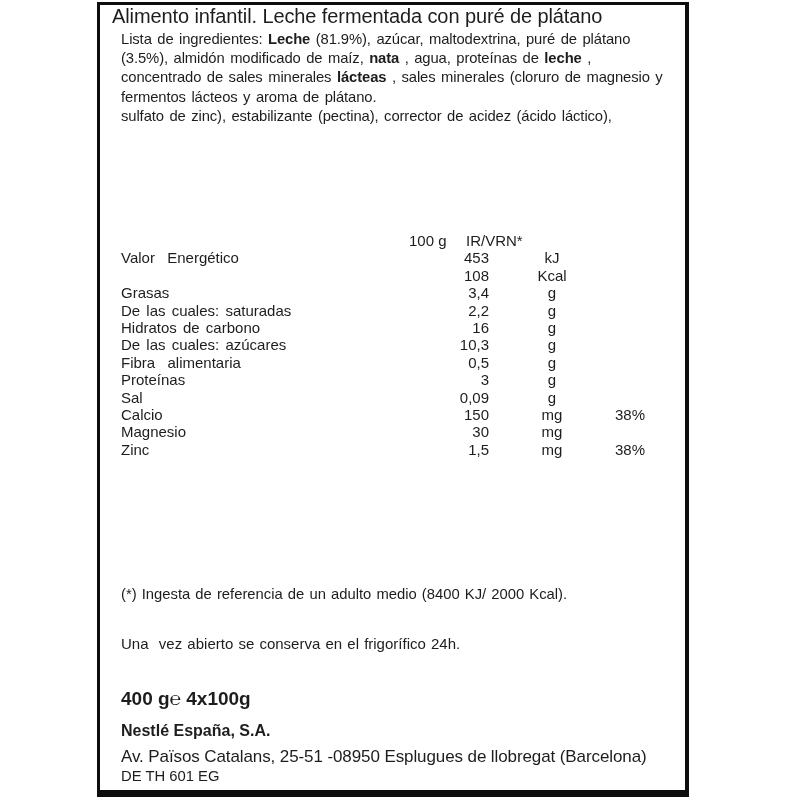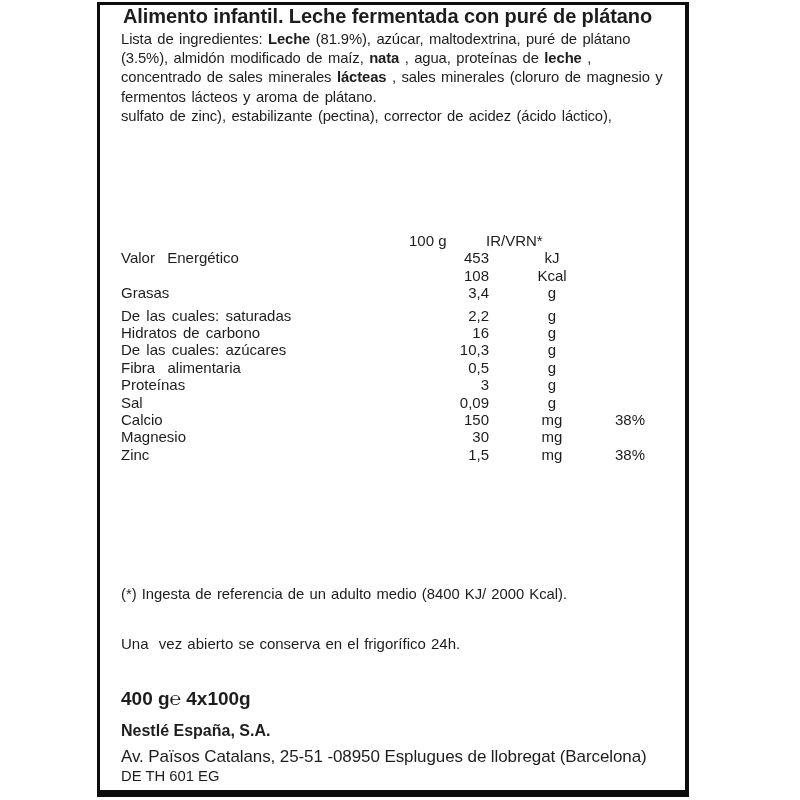--- a/index.html
+++ b/index.html
@@ -19,24 +19,24 @@
     width: 592px;
     height: 795px;
     box-sizing: border-box;
     border: 3px solid #0d0d0d;
     border-right-width: 4px;
     border-bottom-width: 7px;
     background: #ffffff;
   }
   .title {
     position: absolute;
-    left: 23px;
+    left: 12px;
     top: 0px;
     font-size: 20px;
-    font-weight: bold;
+    font-weight: normal;
     white-space: nowrap;
     letter-spacing: -0.1px;
   }
   .ingredients {
     position: absolute;
     left: 21px;
     top: 25px;
     font-size: 14.8px;
     letter-spacing: -0.1px;
     word-spacing: 1.5px;
@@ -54,30 +54,30 @@
     top: 227px;
     width: 540px;
     font-size: 15px;
   }
   .nutri-header {
     position: relative;
     height: 17.4px;
     line-height: 17.4px;
   }
   .nh-amount { position: absolute; left: 288px; white-space: pre; }
-  .nh-ref    { position: absolute; left: 345px; white-space: pre; margin-left: 20px; }
+  .nh-ref    { position: absolute; left: 345px; white-space: pre; }
   .nutri-row {
     display: grid;
     grid-template-columns: 260px 68px 46px auto;
     height: 17.4px;
     line-height: 17.4px;
     gap: 40px;
   }
   
-  .nutrition .nutri-row:nth-child(4) { margin-bottom: 5px; }
+  .nutrition .nutri-row:nth-child(4) { }
   .nutri-name { white-space: pre; word-spacing: 2px; }
   .nutri-value { text-align: right; white-space: pre; }
   .nutri-unit { text-align: center; white-space: pre; }
   .nutri-pct { text-align: left; white-space: pre; }
 
   .footnote {
     position: absolute;
     left: 21px;
     top: 581px;
     font-size: 14.8px;

